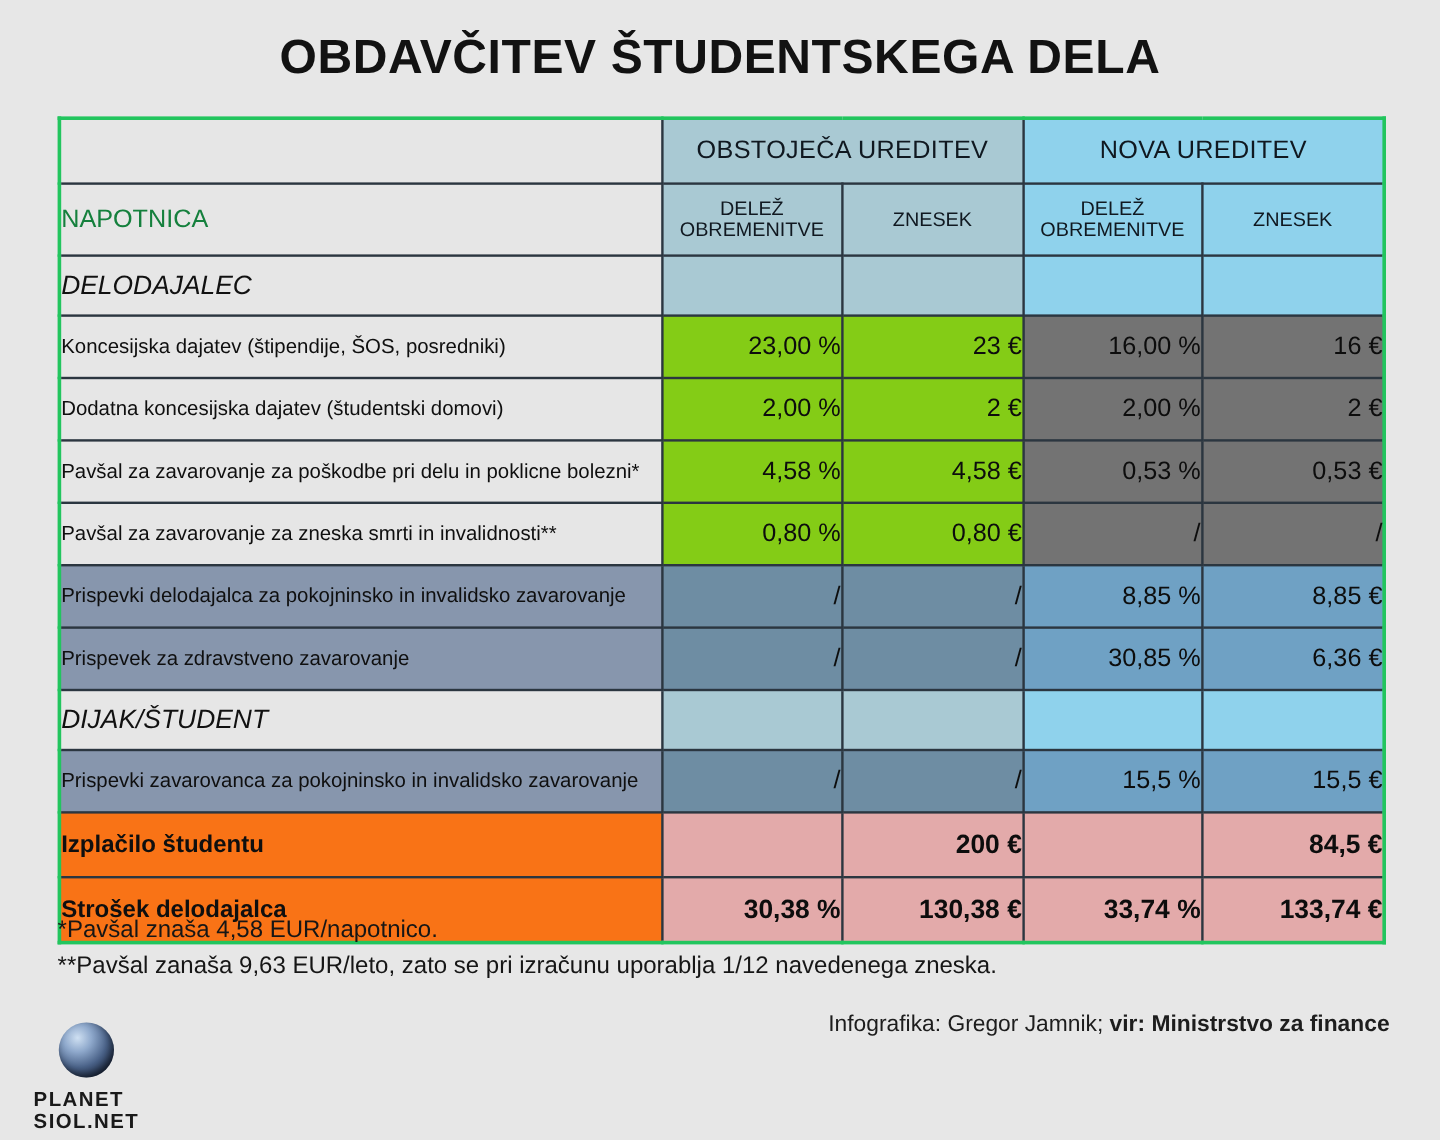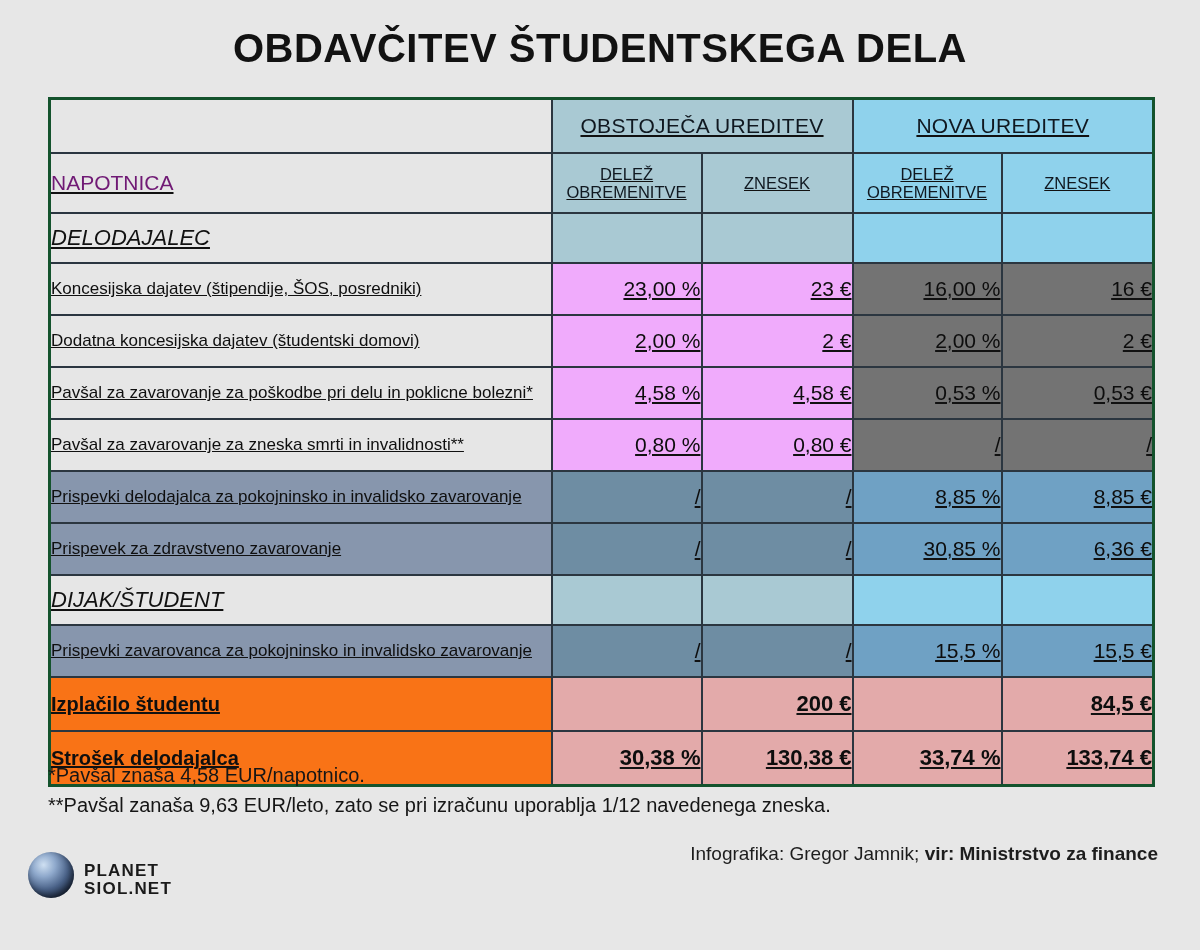--- a/index.html
+++ b/index.html
@@ -30,22 +30,21 @@
     position: absolute;
     left: 48px;
     top: 97px;
     width: 1104px;
   }
 
   table.tax-table {
     border-collapse: collapse;
     table-layout: fixed;
     width: 1104px;
-    border: 3px solid #14532d;
-    text-decoration: underline;
+    border: 3px solid #22c55e;
   }
 
   table.tax-table td, table.tax-table th {
     border: 2px solid #2b3640;
     padding: 0;
     vertical-align: middle;
     font-weight: normal;
   }
 
   col.c-label { width: 502px; }
@@ -70,21 +69,21 @@
   .grp-head.old { background: #a9c9d3; }
   .grp-head.new { background: #8fd2ec; }
 
   
   .sub-row td { height: 58px; }
   .sub-label {
     background: #e6e6e6;
     font-weight: bold;
     font-size: 21px;
     padding-left: 16px;
-    color: #701a75;
+    color: #15803d;
   }
   .sub-head {
     text-align: center;
     font-size: 16.5px;
     line-height: 1.12;
     color: #101820;
     padding: 0 4px;
   }
   .sub-head.old { background: #a9c9d3; }
   .sub-head.new { background: #8fd2ec; }
@@ -118,21 +117,21 @@
     font-size: 21px;
     color: #0d0d0d;
     white-space: nowrap;
   }
 
   
   .lbl-light { background: #e6e6e6; }
   .lbl-dark  { background: #8796ad; }
   .lbl-pink  { background: #f97316; }
 
-  .v-old-light { background: #f0abfc; }
+  .v-old-light { background: #84cc16; }
   .v-old-dark  { background: #6e8da3; }
   .v-new-light { background: #737373; }
   .v-new-dark  { background: #6fa1c4; }
   .v-pink      { background: #e3aaaa; }
 
   .data-row.summary .cell-label {
     font-weight: bold;
     font-size: 20px;
   }
   .data-row.summary .cell-val {
@@ -151,22 +150,23 @@
     line-height: 1.5;
     color: #161616;
   }
 
   
   .footer-logo {
     position: absolute;
     left: 28px;
     top: 852px;
     display: flex;
-    align-items: flex-end;
+    align-items: center;
     gap: 10px;
+    flex-direction: column;
   }
   .logo-sphere {
     width: 46px;
     height: 46px;
     border-radius: 50%;
     background:
       radial-gradient(circle at 34% 28%, #cfe0f2 0%, #8fa9cc 26%, #4a6288 55%, #1d2a42 82%, #0d1526 100%);
     box-shadow: inset -2px -3px 6px rgba(0,0,0,0.45);
   }
   .logo-text {

